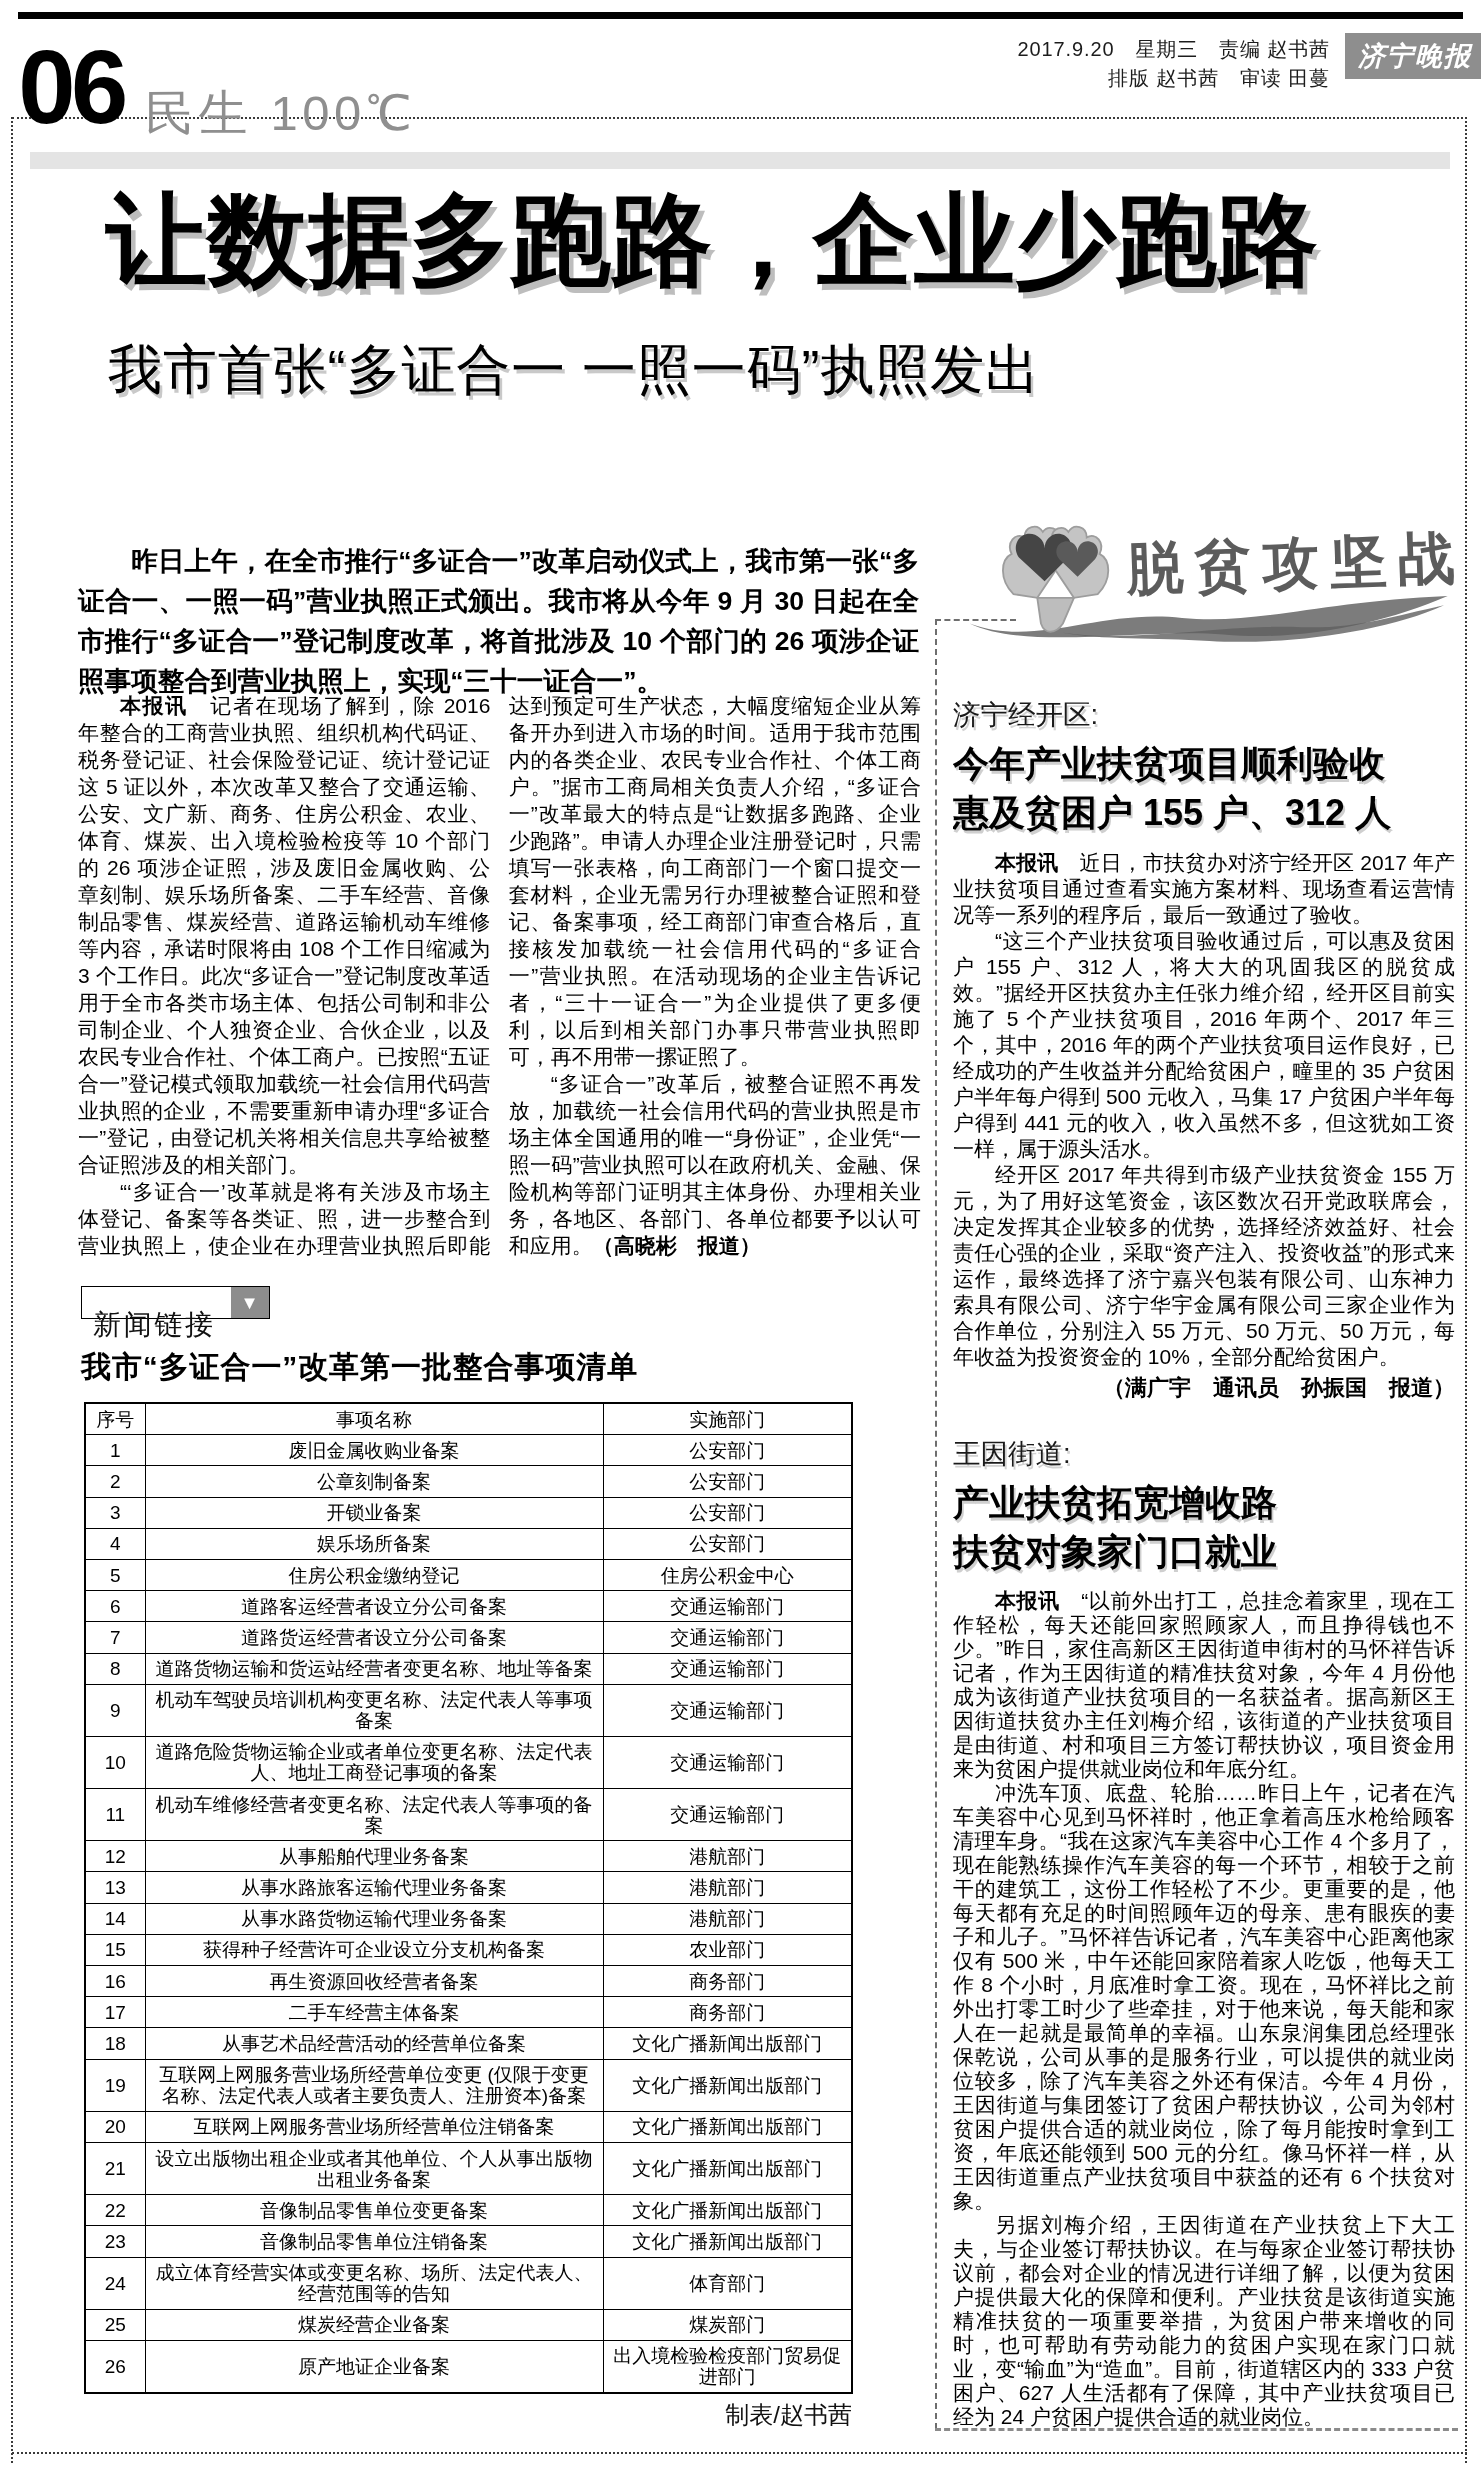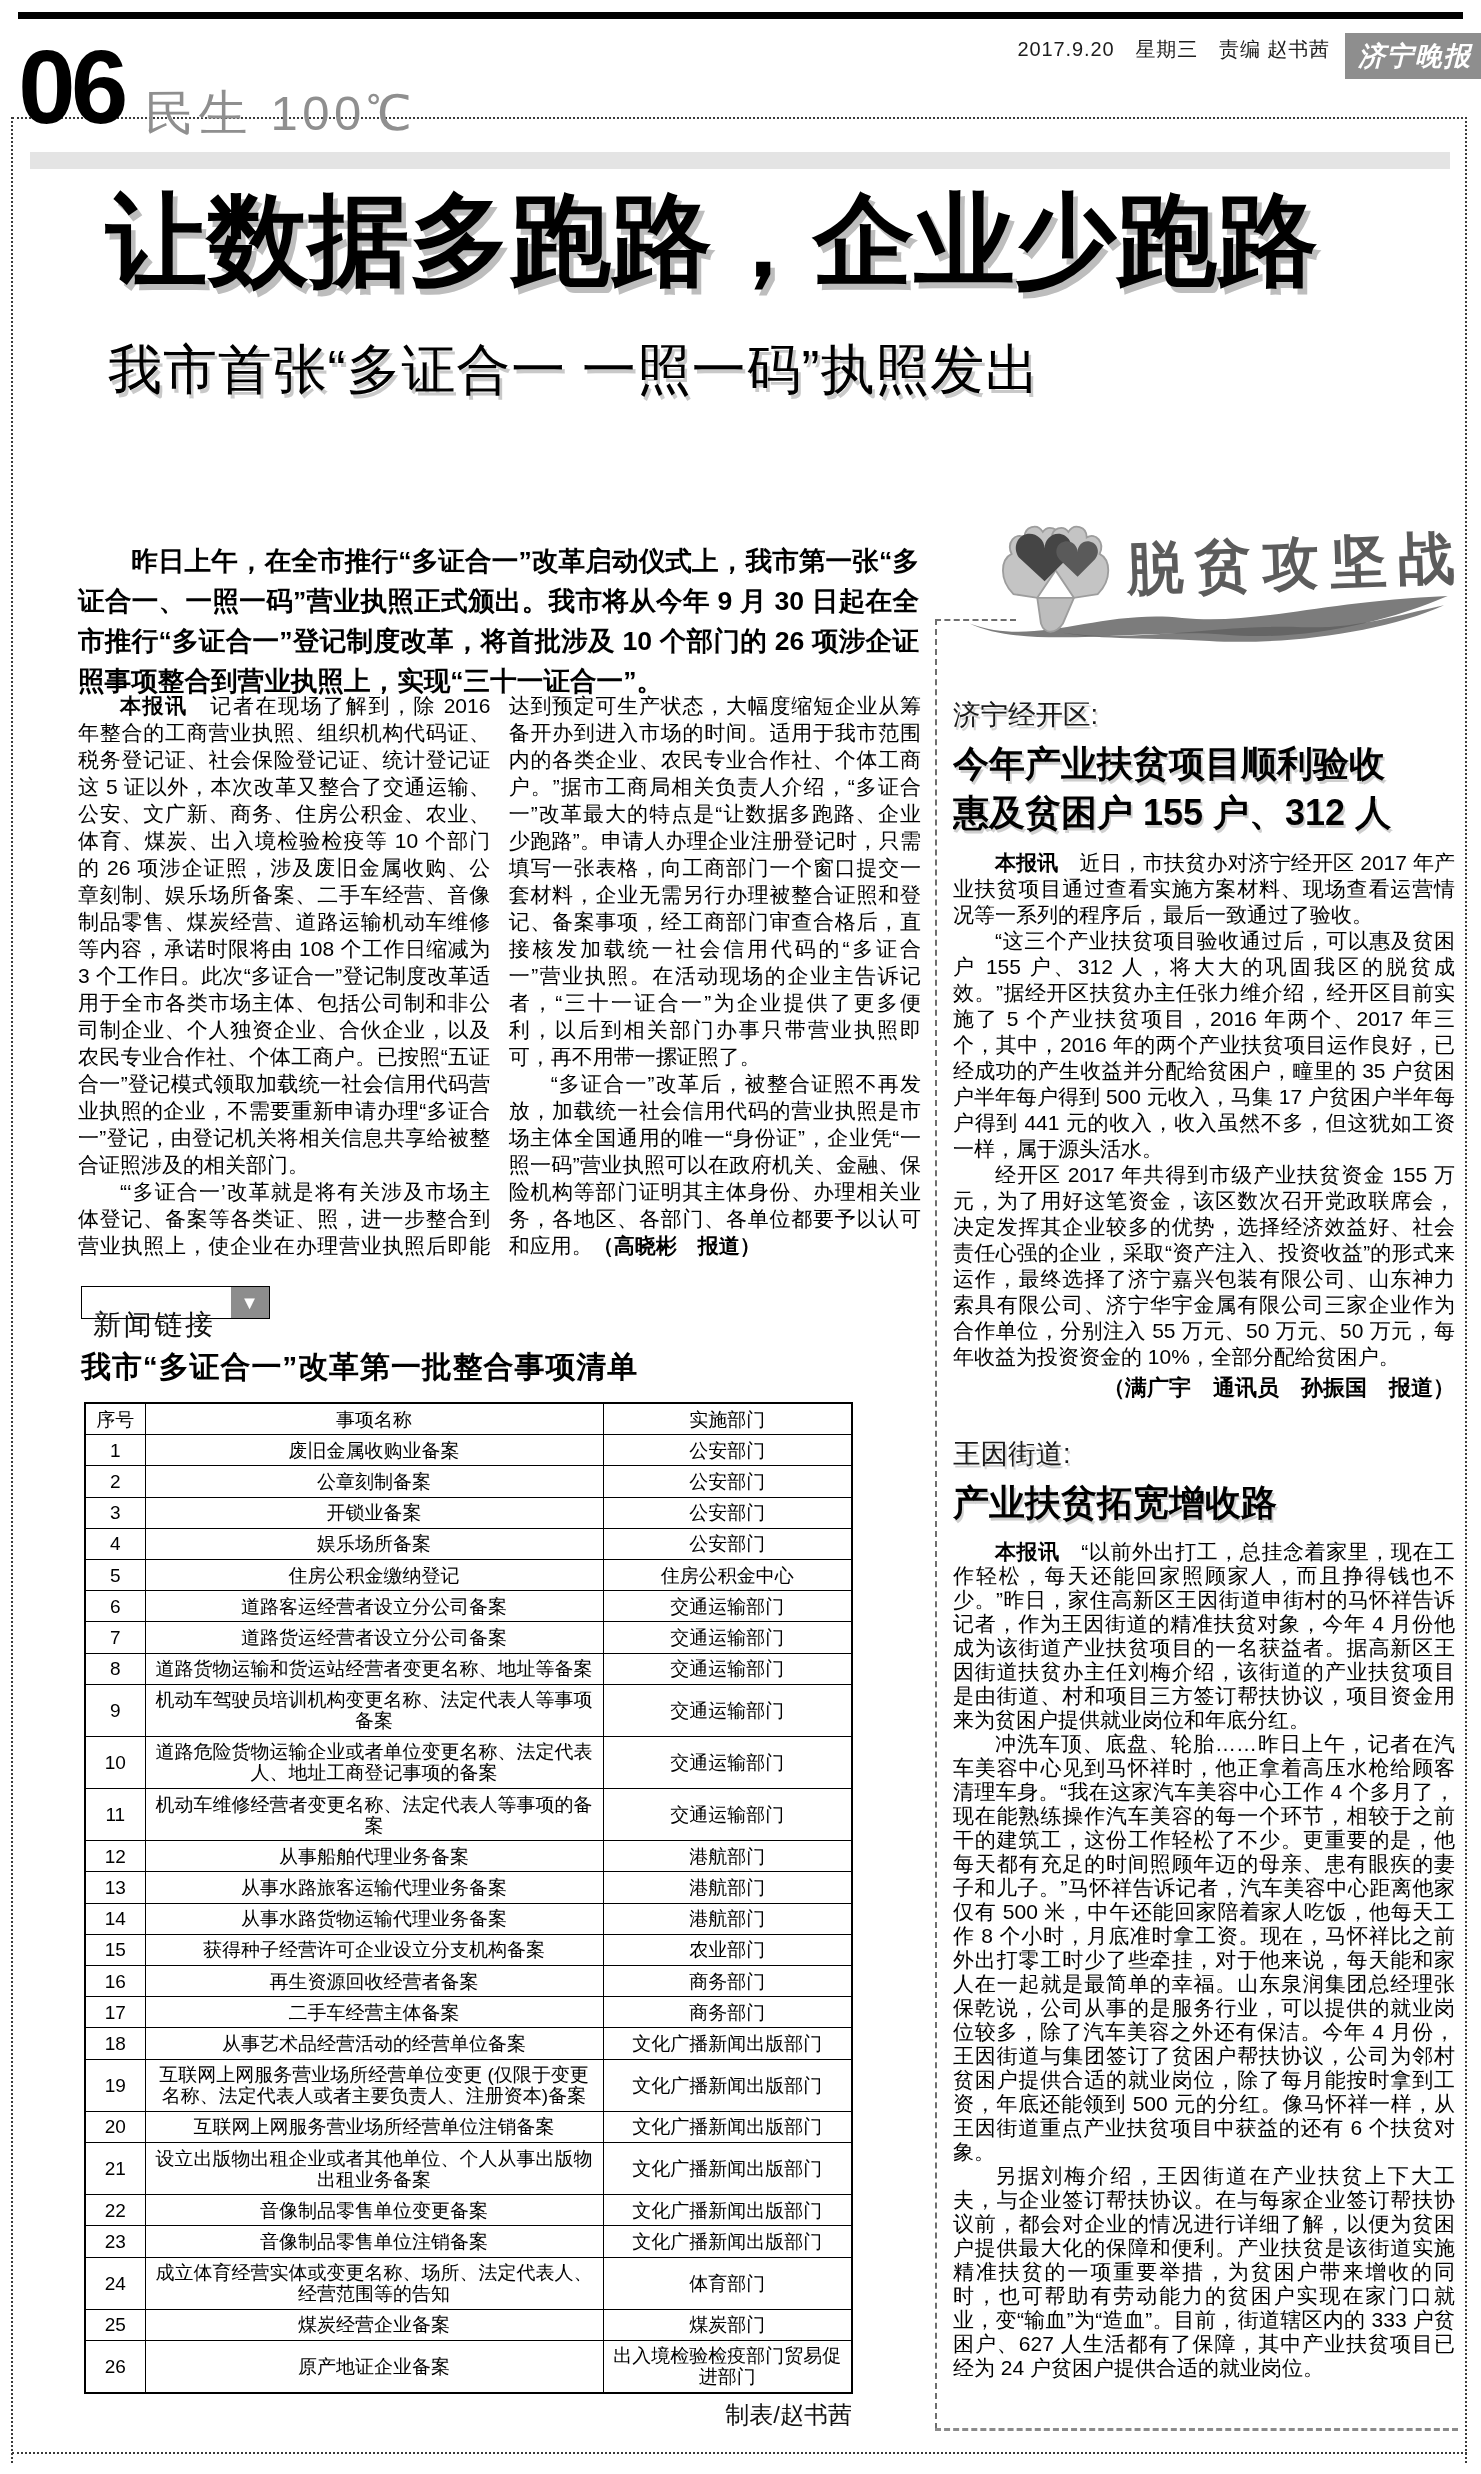--- a/index.html
+++ b/index.html
@@ -64,20 +64,21 @@
   .a2-block{margin-top:31px;}
 </style>
 </head>
 <body>
 
 <div class="page">
 
   <div class="top-rule"></div>
   <div class="hdr-meta">
     <div>2017.9.20　星期三　责编 赵书茜</div>
+    <div>排版 赵书茜　审读 田蔓</div>
   </div>
   <div class="logo">济宁晚报</div>
   <div class="dot-h" style="left:12px;top:117px;width:1455px;"></div>
   <div class="dot-v" style="left:11px;top:117px;height:2346px;"></div>
   <div class="dot-v" style="left:1465px;top:117px;height:2346px;"></div>
   <div class="dot-h" style="left:12px;top:2452px;width:1455px;"></div>
   <div class="page-num">06</div>
   <div class="section-name">民生 100℃</div>
   <div class="gray-band"></div>
 
@@ -311,20 +312,21 @@
 
           <p><b></b><span>经开区 2017 年共得到市级产业扶贫资金 155 万元，为了用好这笔资金，该区数次召开党政联席会，决定发挥其企业较多的优势，选择经济效益好、社会责任心强的企业，采取“资产注入、投资收益”的形式来运作，最终选择了济宁嘉兴包装有限公司、山东神力索具有限公司、济宁华宇金属有限公司三家企业作为合作单位，分别注入 55 万元、50 万元、50 万元，每年收益为投资资金的 10%，全部分配给贫困户。</span></p>
         </div>
       <div class="signature">（满广宇　通讯员　孙振国　报道）</div>
     </div>
 
     <div class="a2 a2-block">
       <div class="kicker">王因街道:</div>
       <div class="sb-headline">
         <div>产业扶贫拓宽增收路</div>
+        <div>扶贫对象家门口就业</div>
       </div>
       <div class="sb-body">
 
           <p><b>本报讯</b><span>　“以前外出打工，总挂念着家里，现在工作轻松，每天还能回家照顾家人，而且挣得钱也不少。”昨日，家住高新区王因街道申街村的马怀祥告诉记者，作为王因街道的精准扶贫对象，今年 4 月份他成为该街道产业扶贫项目的一名获益者。据高新区王因街道扶贫办主任刘梅介绍，该街道的产业扶贫项目是由街道、村和项目三方签订帮扶协议，项目资金用来为贫困户提供就业岗位和年底分红。</span></p>
 
           <p><b></b><span>冲洗车顶、底盘、轮胎……昨日上午，记者在汽车美容中心见到马怀祥时，他正拿着高压水枪给顾客清理车身。“我在这家汽车美容中心工作 4 个多月了，现在能熟练操作汽车美容的每一个环节，相较于之前干的建筑工，这份工作轻松了不少。更重要的是，他每天都有充足的时间照顾年迈的母亲、患有眼疾的妻子和儿子。”马怀祥告诉记者，汽车美容中心距离他家仅有 500 米，中午还能回家陪着家人吃饭，他每天工作 8 个小时，月底准时拿工资。现在，马怀祥比之前外出打零工时少了些牵挂，对于他来说，每天能和家人在一起就是最简单的幸福。山东泉润集团总经理张保乾说，公司从事的是服务行业，可以提供的就业岗位较多，除了汽车美容之外还有保洁。今年 4 月份，王因街道与集团签订了贫困户帮扶协议，公司为邻村贫困户提供合适的就业岗位，除了每月能按时拿到工资，年底还能领到 500 元的分红。像马怀祥一样，从王因街道重点产业扶贫项目中获益的还有 6 个扶贫对象。</span></p>
 
           <p><b></b><span>另据刘梅介绍，王因街道在产业扶贫上下大工夫，与企业签订帮扶协议。在与每家企业签订帮扶协议前，都会对企业的情况进行详细了解，以便为贫困户提供最大化的保障和便利。产业扶贫是该街道实施精准扶贫的一项重要举措，为贫困户带来增收的同时，也可帮助有劳动能力的贫困户实现在家门口就业，变“输血”为“造血”。目前，街道辖区内的 333 户贫困户、627 人生活都有了保障，其中产业扶贫项目已经为 24 户贫困户提供合适的就业岗位。</span></p>
         </div>
 

